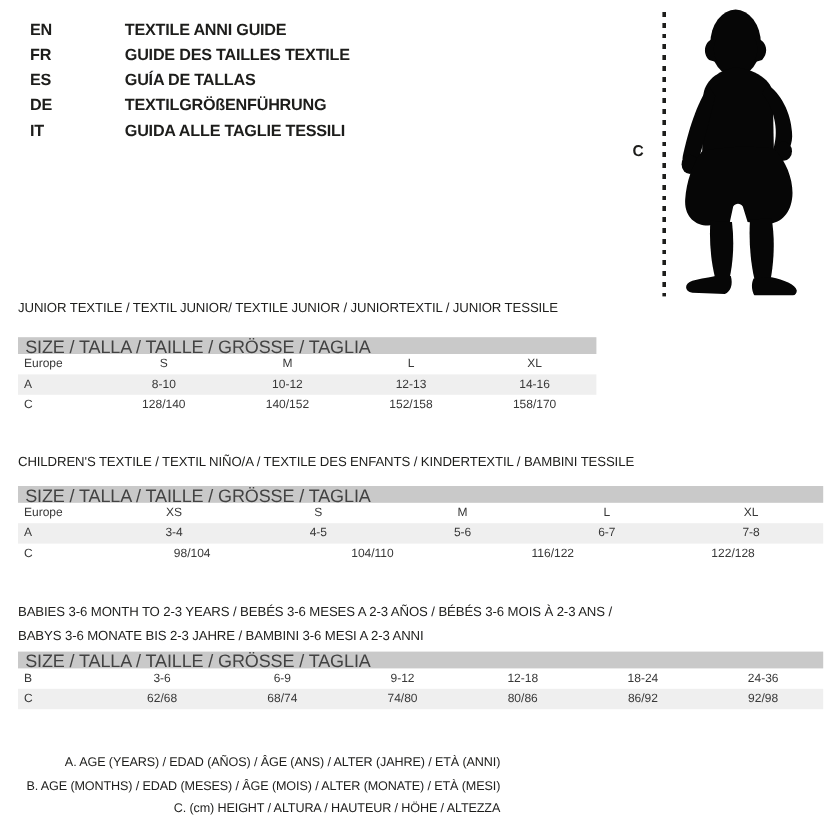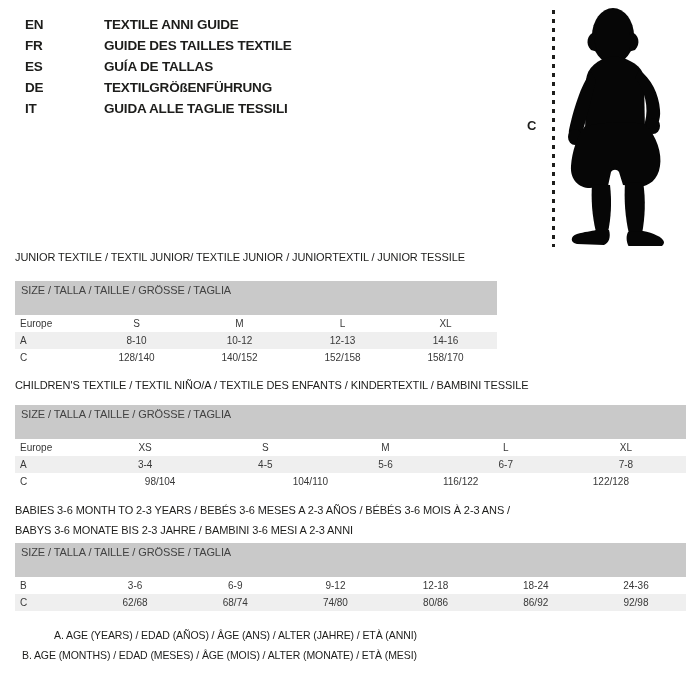--- a/index.html
+++ b/index.html
@@ -26,22 +26,22 @@
   .sec3{top:500px;}
   .sec-title{font-size:11px;font-weight:normal;letter-spacing:-0.1px;line-height:14px;white-space:nowrap;}
   .sec3 .sec-title{line-height:20px;}
   .sec1 .stable{margin-top:17px;}
   .sec2 .stable{margin-top:13px;}
   .sec3 .stable{margin-top:3px;}
   .stable{display:block;}
   .t1{width:482px;}
   .t2{width:671px;}
   .t3{width:671px;}
-  .band{height:34px;line-height:18px;background:var(--band,#c9c9c9);color:#424242;
-        font-size:11px;padding-left:6px;letter-spacing:-0.1px;}
+  .band{height:14px;line-height:18px;background:var(--band,#c9c9c9);color:#424242;
+        font-size:15px;padding-left:6px;letter-spacing:-0.1px;}
   .trow{display:flex;height:17px;line-height:17px;font-size:10px;color:#383838;}
   .trow.shaded{background:var(--shade,#efefef);}
   .tlabel{width:70px;padding-left:5px;box-sizing:border-box;}
   .tcell{flex:1;text-align:center;}
 
   
   .notes{position:absolute;left:22px;top:626px;}
   .note-line{font-size:10.5px;font-weight:normal;line-height:19.5px;letter-spacing:-0.1px;white-space:nowrap;text-align:right;}
 </style>
 </head>
@@ -178,15 +178,16 @@
           <div class="tcell">80/86</div>
           <div class="tcell">86/92</div>
           <div class="tcell">92/98</div>
         </div>
       </div>
   </div>
 
   <div class="notes">
       <div class="note-line">A. AGE (YEARS) / EDAD (AÑOS) / ÂGE (ANS) / ALTER (JAHRE) / ETÀ (ANNI)</div>
       <div class="note-line">B. AGE (MONTHS) / EDAD (MESES) / ÂGE (MOIS) / ALTER (MONATE) / ETÀ (MESI)</div>
+      <div class="note-line">C. (cm) HEIGHT / ALTURA / HAUTEUR / HÖHE / ALTEZZA</div>
     </div>
 
 </div>
 
 </body></html>

